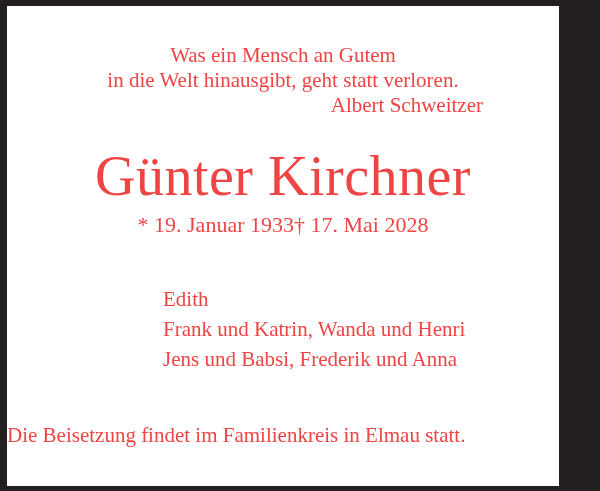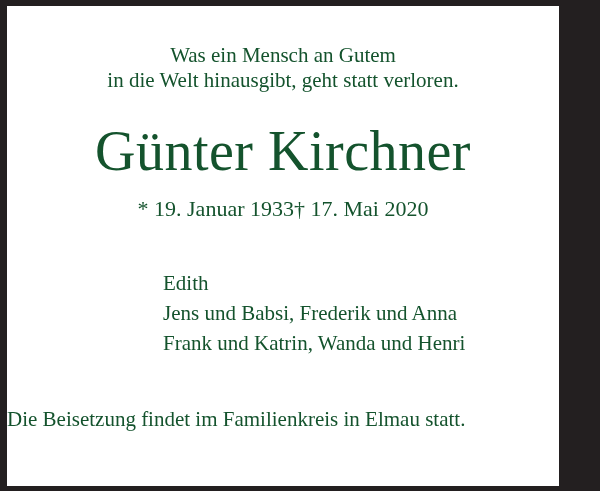--- a/index.html
+++ b/index.html
@@ -9,21 +9,21 @@
   }
   .card {
     box-sizing: border-box;
     width: 567px;
     height: 491px;
     background: #ffffff;
     border-style: solid;
     border-color: #231f20;
     border-width: 6px 8px 5px 7px;
     font-family: "Liberation Serif", "DejaVu Serif", serif;
-    color: #14532d;
+    color: #ef4444;
     overflow: hidden;
   }
   .quote {
     margin: 37px auto 0 auto;
     width: 400px;
     font-size: 21px;
     line-height: 25px;
     text-align: center;
   }
   .quote .attribution {
@@ -31,21 +31,21 @@
   }
   .name {
     margin-top: 28px;
     text-align: center;
     font-size: 56px;
     line-height: 60px;
     letter-spacing: 0.5px;
     white-space: nowrap;
   }
   .dates {
-    margin-top: 14px;
+    margin-top: 5px;
     display: flex;
     justify-content: center;
     font-size: 22px;
     line-height: 28px;
   }
   .mourners {
     margin: 45px 0 16px 156px;
     font-size: 21px;
     line-height: 30px;
   }
@@ -57,30 +57,31 @@
   }
 </style>
 </head>
 <body>
 
 <div class="card">
 
   <div class="quote">
     <div>Was ein Mensch an Gutem</div>
     <div>in die Welt hinausgibt, geht statt verloren.</div>
+    <div class="attribution">Albert Schweitzer</div>
   </div>
 
   <div class="name">Günter Kirchner</div>
 
   <div class="dates">
     <span>* 19. Januar 1933</span>
-    <span>† 17. Mai 2020</span>
+    <span>† 17. Mai 2028</span>
   </div>
 
   <div class="mourners">
     <div>Edith</div>
+    <div>Frank und Katrin, Wanda und Henri</div>
     <div>Jens und Babsi, Frederik und Anna</div>
-    <div>Frank und Katrin, Wanda und Henri</div>
   </div>
 
   <div class="closing">Die Beisetzung findet im Familienkreis in Elmau statt.</div>
 
 </div>
 
 </body></html>

